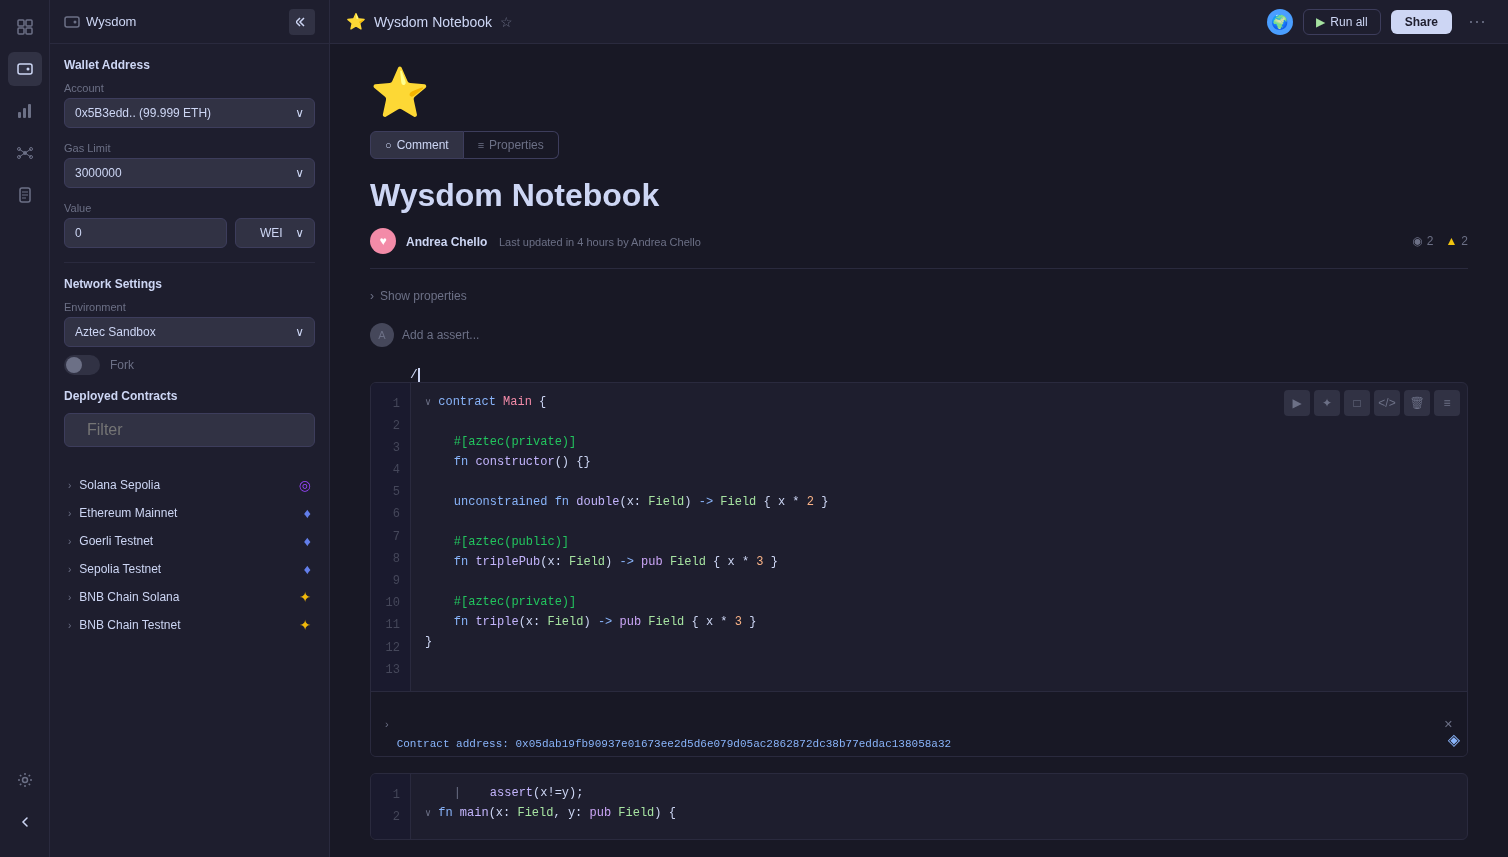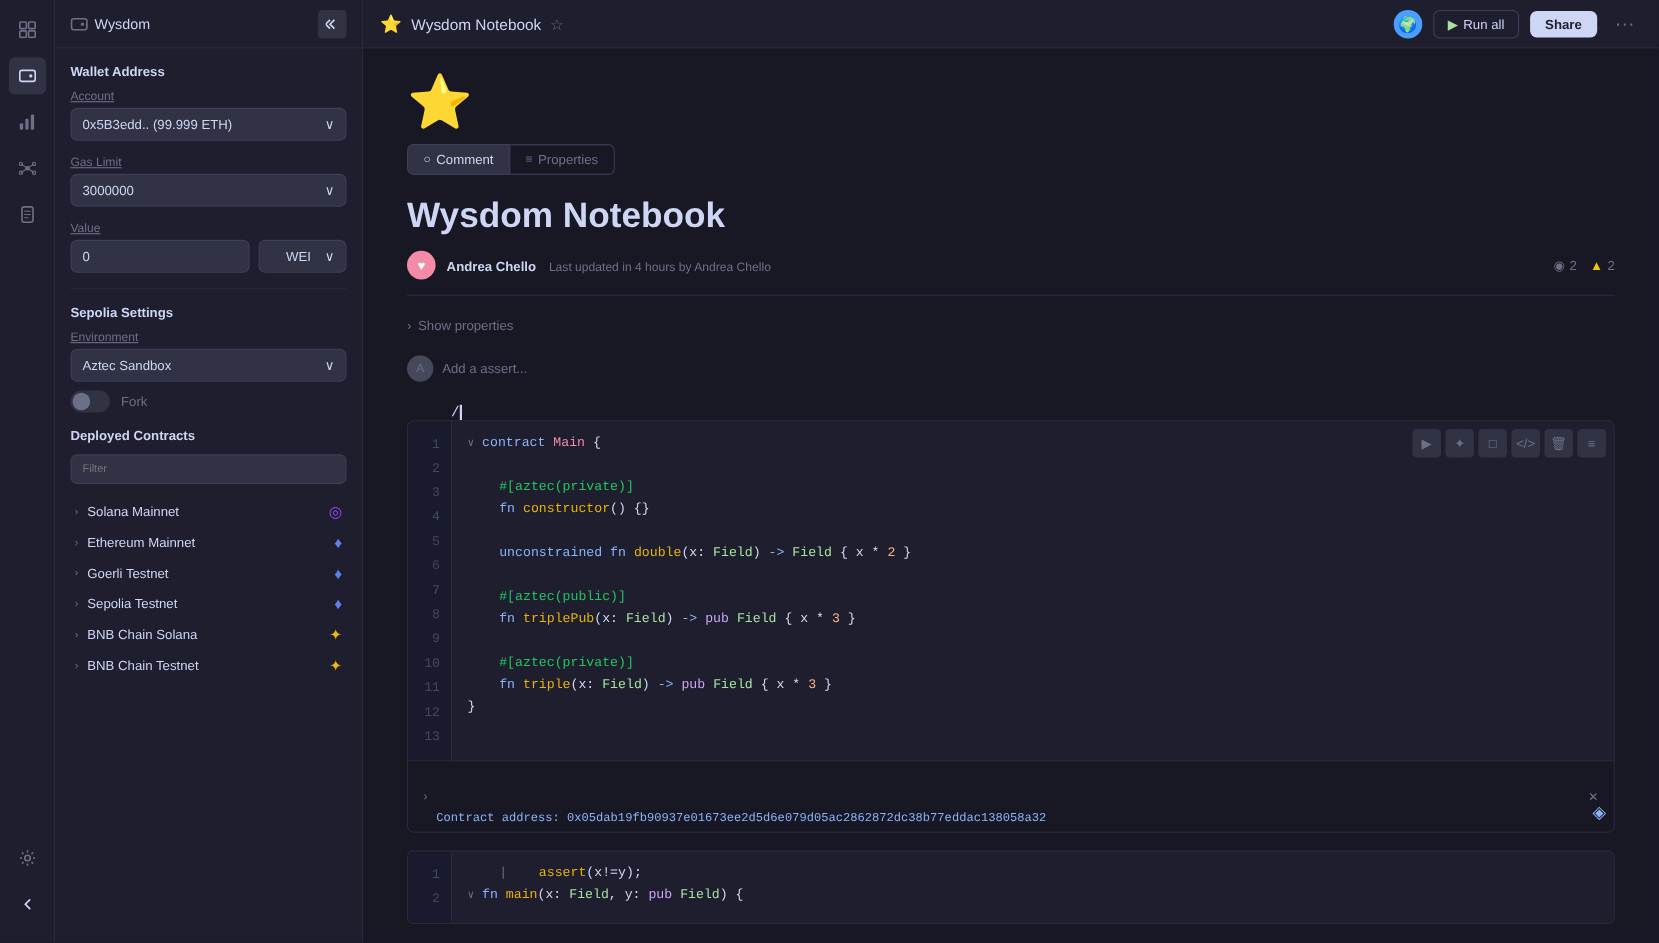--- a/index.html
+++ b/index.html
@@ -9,34 +9,34 @@
     .icon-bar { width: 50px; background: #1e1e2e; display: flex; flex-direction: column; align-items: center; padding: 10px 0; gap: 8px; border-right: 1px solid #2a2a3e; }
     .icon-bar-item { width: 34px; height: 34px; display: flex; align-items: center; justify-content: center; border-radius: 6px; cursor: pointer; color: #6c7086; font-size: 16px; }
     .icon-bar-item.active { background: #313244; color: #cdd6f4; }
 
     
     .sidebar { width: 280px; background: #1e1e2e; border-right: 1px solid #2a2a3e; display: flex; flex-direction: column; overflow: hidden; }
     .sidebar-header { display: flex; align-items: center; justify-content: space-between; padding: 8px 14px; border-bottom: 1px solid #2a2a3e; height: 44px; }
     .sidebar-header-title { display: flex; align-items: center; gap: 6px; color: #cdd6f4; font-size: 13px; }
     .sidebar-content { flex: 1; overflow-y: auto; padding: 14px; }
     .sidebar-section-title { font-size: 12px; font-weight: 600; color: #cdd6f4; margin-bottom: 10px; }
-    .sidebar-label { font-size: 11px; color: #6c7086; margin-bottom: 4px; text-decoration: underline; }
+    .sidebar-label { font-size: 11px; color: #6c7086; margin-bottom: 4px; }
     .sidebar-select { width: 100%; background: #313244; border: 1px solid #3d3d5c; border-radius: 6px; color: #cdd6f4; padding: 7px 10px; font-size: 12px; cursor: pointer; display: flex; align-items: center; justify-content: space-between; margin-bottom: 14px; }
     .sidebar-input { width: 100%; background: #313244; border: 1px solid #3d3d5c; border-radius: 6px; color: #cdd6f4; padding: 7px 10px; font-size: 12px; outline: none; margin-bottom: 14px; }
     .sidebar-row { display: flex; gap: 8px; margin-bottom: 14px; }
     .sidebar-row .sidebar-input { flex: 1; margin-bottom: 0; }
     .sidebar-row .sidebar-select { flex: 1; margin-bottom: 0; padding-left: 24px; }
     .divider { border: none; border-top: 1px solid #2a2a3e; margin: 6px 0 14px 0; }
     .network-item { display: flex; align-items: center; gap: 8px; padding: 6px 4px; cursor: pointer; border-radius: 4px; color: #cdd6f4; font-size: 12px; }
     .network-icon-badge { margin-left: auto; font-size: 14px; }
     .fork-row { display: flex; align-items: center; gap: 10px; margin-bottom: 14px; margin-top: -6px; }
     .fork-label { font-size: 12px; color: #6c7086; }
     .toggle { width: 36px; height: 20px; background: #313244; border-radius: 10px; position: relative; cursor: pointer; }
     .toggle-knob { width: 16px; height: 16px; background: #6c7086; border-radius: 50%; position: absolute; top: 2px; left: 2px; transition: left 0.2s; }
-    .filter-input { width: 100%; background: #313244; border: 1px solid #3d3d5c; border-radius: 6px; color: #6c7086; padding: 7px 10px; font-size: 10px; outline: none; margin-bottom: 11px; }
+    .filter-input { width: 100%; background: #313244; border: 1px solid #3d3d5c; border-radius: 6px; color: #6c7086; padding: 7px 22px; font-size: 16px; outline: none; margin-bottom: 24px; }
     .collapse-btn { width: 26px; height: 26px; background: #313244; border-radius: 4px; display: flex; align-items: center; justify-content: center; cursor: pointer; color: #cdd6f4; font-size: 12px; }
 
     
     .main { flex: 1; background: #181825; display: flex; flex-direction: column; overflow: hidden; }
     .topbar { display: flex; align-items: center; justify-content: space-between; padding: 0 16px; height: 44px; border-bottom: 1px solid #2a2a3e; background: #1e1e2e; }
     .topbar-left { display: flex; align-items: center; gap: 8px; }
     .topbar-title { font-size: 14px; color: #cdd6f4; font-weight: 500; }
     .star-icon { color: #f1c40f; font-size: 16px; }
     .bookmark-icon { color: #6c7086; font-size: 14px; cursor: pointer; }
     .topbar-right { display: flex; align-items: center; gap: 10px; }
@@ -73,21 +73,21 @@
     .code-editor { background: #1e1e2e; border: 1px solid #2a2a3e; border-radius: 6px; overflow: hidden; }
     .cursor { display: inline-block; width: 2px; height: 14px; background: #cdd6f4; vertical-align: middle; animation: blink 1s infinite; }
     @keyframes blink { 0%, 100% { opacity: 1; } 50% { opacity: 0; } }
     .code-block { display: flex; font-family: 'Courier New', monospace; font-size: 12px; }
     .line-numbers { min-width: 40px; padding: 10px 0; background: #1a1a2e; text-align: right; color: #45475a; user-select: none; border-right: 1px solid #2a2a3e; }
     .line-numbers span { display: block; padding: 1.5px 10px; line-height: 1.6; }
     .code-lines { padding: 10px 14px; flex: 1; overflow-x: auto; }
     .code-line { line-height: 1.6; white-space: pre; min-height: 20px; }
     .kw { color: #89b4fa; }
     .kw2 { color: #cba6f7; }
-    .fn-name { color: #eab308; }
+    .fn-name { color: #c4b5fd; }
     .attr { color: #22c55e; }
     .punct { color: #cdd6f4; }
     .type { color: #a6e3a1; }
     .num { color: #fab387; }
     .arrow { color: #89b4fa; }
     .contract-name { color: #f38ba8; }
     .collapse-arrow { color: #6c7086; font-size: 10px; }
 
     .contract-bar { display: flex; align-items: center; gap: 8px; padding: 6px 14px; background: #181825; border-top: 1px solid #2a2a3e; font-size: 11px; color: #6c7086; }
     .contract-bar-expand { color: #6c7086; cursor: pointer; }
@@ -192,40 +192,40 @@
     <div class="sidebar-row">
       <input class="sidebar-input" style="width: 100px; flex: 1 1 0%;" type="text" value="0">
       <div class="sidebar-select" style="width:80px; flex:0 0 80px;">
         <span>WEI</span>
         <span>∨</span>
       </div>
     </div>
 
     <hr class="divider">
 
-    <div class="sidebar-section-title">Sepolia Settings</div>
+    <div class="sidebar-section-title">Network Settings</div>
     <div class="sidebar-label">Environment</div>
     <div class="sidebar-select">
       <span>Aztec Sandbox</span>
       <span>∨</span>
     </div>
 
     <div class="fork-row">
       <div class="toggle">
         <div class="toggle-knob"></div>
       </div>
       <span class="fork-label">Fork</span>
     </div>
 
     <div class="sidebar-section-title">Deployed Contracts</div>
     <input class="filter-input" type="text" placeholder="Filter" style="">
 
     <div class="network-item">
       <span style="font-size:10px; color:#6c7086;">›</span>
-      <span>Solana Mainnet</span>
+      <span>Solana Sepolia</span>
       <span class="network-icon-badge" style="color:#9945FF;">◎</span>
     </div>
     <div class="network-item">
       <span style="font-size:10px; color:#6c7086;">›</span>
       <span>Ethereum Mainnet</span>
       <span class="network-icon-badge" style="color:#627eea;">♦</span>
     </div>
     <div class="network-item">
       <span style="font-size:10px; color:#6c7086;">›</span>
       <span>Goerli Testnet</span>

